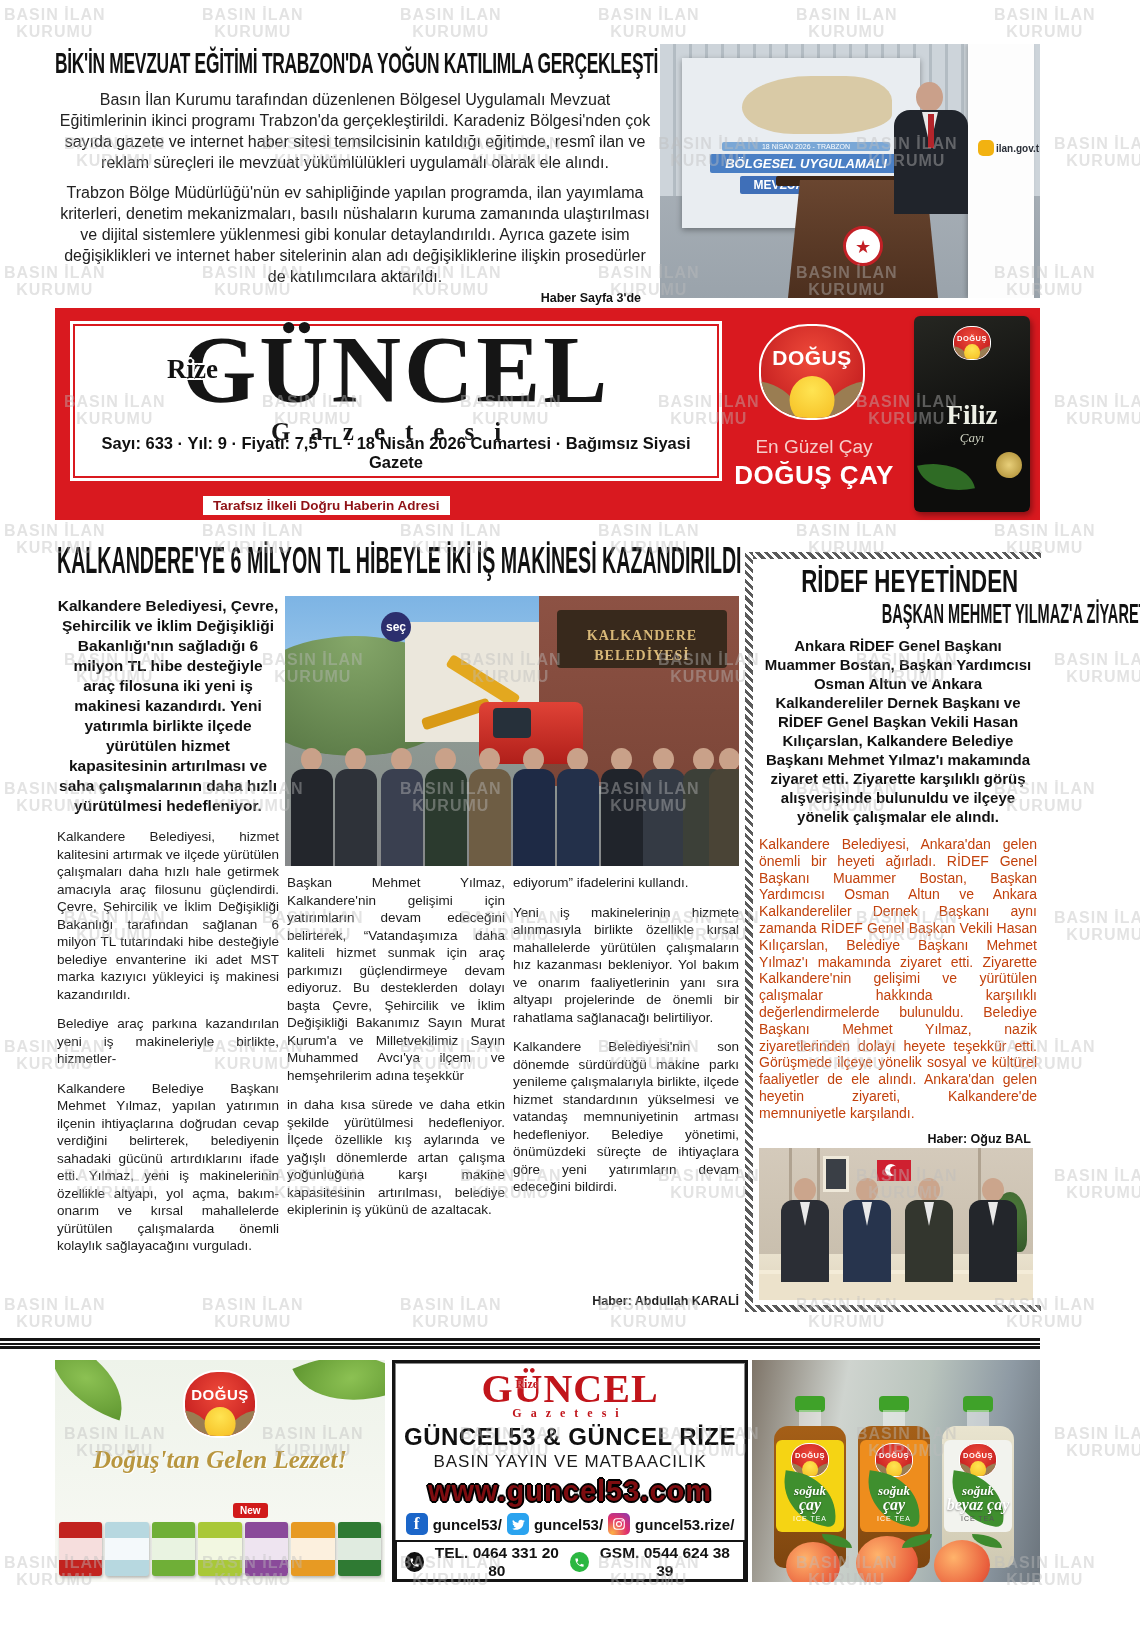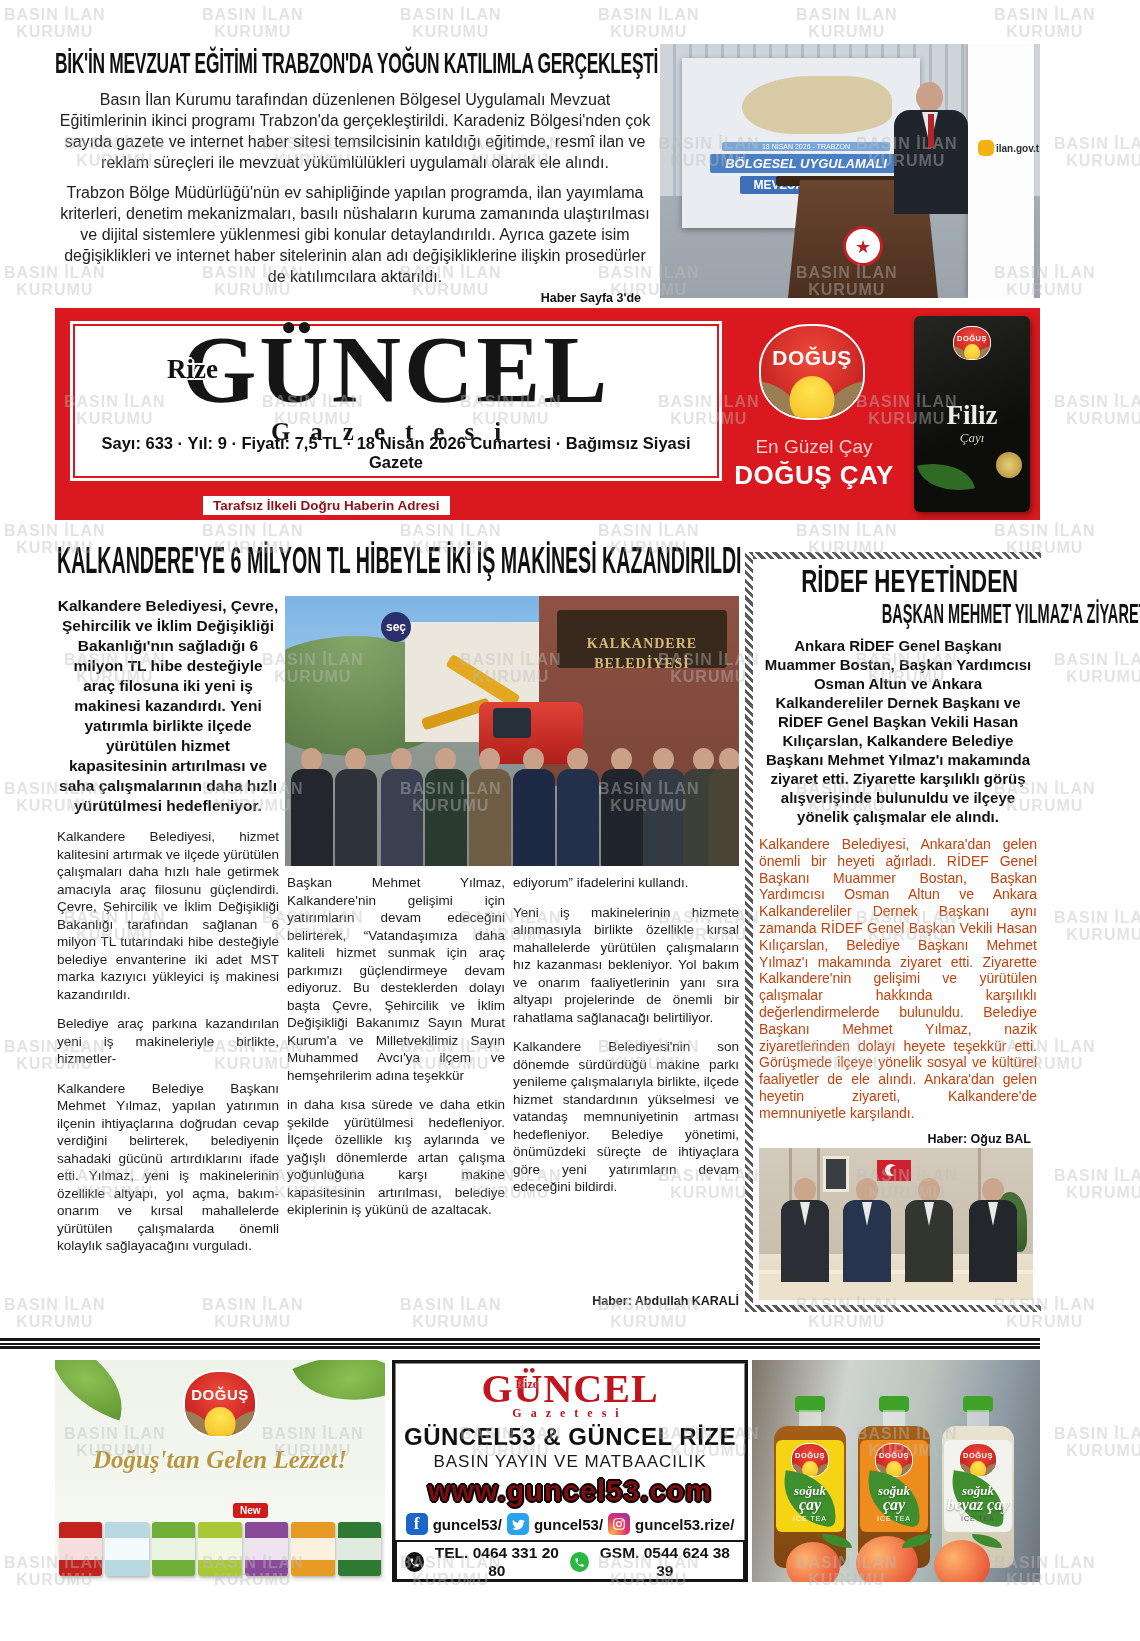--- a/index.html
+++ b/index.html
@@ -80,21 +80,21 @@
 
   
   .main-article{position:absolute;left:57px;top:540px;width:682px;height:772px;z-index:2;}
   .main-title{height:48px;}
   .main-title .cond{font-size:37px;transform:scaleX(.53);transform-origin:0 50%;letter-spacing:0;}
   .main-photo{position:absolute;left:228px;top:56px;width:454px;height:270px;overflow:hidden;background:linear-gradient(#7db4e4 0%,#a9d0ef 45%,#8f9b93 46%,#86888a 100%);}
   .hill{position:absolute;left:-40px;top:40px;width:220px;height:120px;background:radial-gradient(circle at 50% 0,#86a86a,#51703f);border-radius:50%;}
   .bld-white{position:absolute;left:120px;top:26px;width:150px;height:120px;background:#ebe7dc;}
   .sec-logo{position:absolute;left:96px;top:16px;width:30px;height:30px;border-radius:50%;background:#2c2f6e;color:#fff;font-size:12px;font-weight:bold;text-align:center;line-height:30px;}
   .bld-brick{position:absolute;right:0;top:0;width:200px;height:190px;background:linear-gradient(#8d5244,#7c4638);}
-  .bld-sign{position:absolute;right:12px;top:14px;width:170px;height:58px;background:#38291c;border-radius:4px;text-align:center;color:var(--gold);font-weight:bold;padding-top:24px;}
+  .bld-sign{position:absolute;right:12px;top:14px;width:170px;height:58px;background:#38291c;border-radius:4px;text-align:center;color:var(--gold);font-weight:bold;padding-top:16px;}
   .bld-sign div{font-size:14px;letter-spacing:1px;line-height:20px;font-family:"Liberation Serif",serif;}
   .excavator{position:absolute;left:150px;top:78px;width:170px;height:110px;}
   .exc-arm{position:absolute;left:8px;top:0;width:80px;height:14px;background:#e3a81f;transform:rotate(32deg);border-radius:4px;}
   .exc-arm2{position:absolute;left:-14px;top:34px;width:70px;height:12px;background:#d99a16;transform:rotate(-18deg);border-radius:4px;}
   .exc-body{position:absolute;left:44px;top:28px;width:104px;height:62px;background:linear-gradient(#e04236,#b01f1a);border-radius:8px;}
   .exc-win{position:absolute;left:58px;top:34px;width:38px;height:30px;background:#26303a;border-radius:4px;}
   .person{position:absolute;bottom:0;width:42px;height:118px;}
   .p-head{position:absolute;left:10px;top:0;width:21px;height:23px;border-radius:50%;background:#c9a189;}
   .p-body{position:absolute;left:0;top:21px;width:42px;height:97px;border-radius:12px 12px 0 0;background:#20242b;}
   .col{position:absolute;font-size:13.5px;line-height:17.5px;text-align:justify;overflow:hidden;color:#1c1c1c;}

